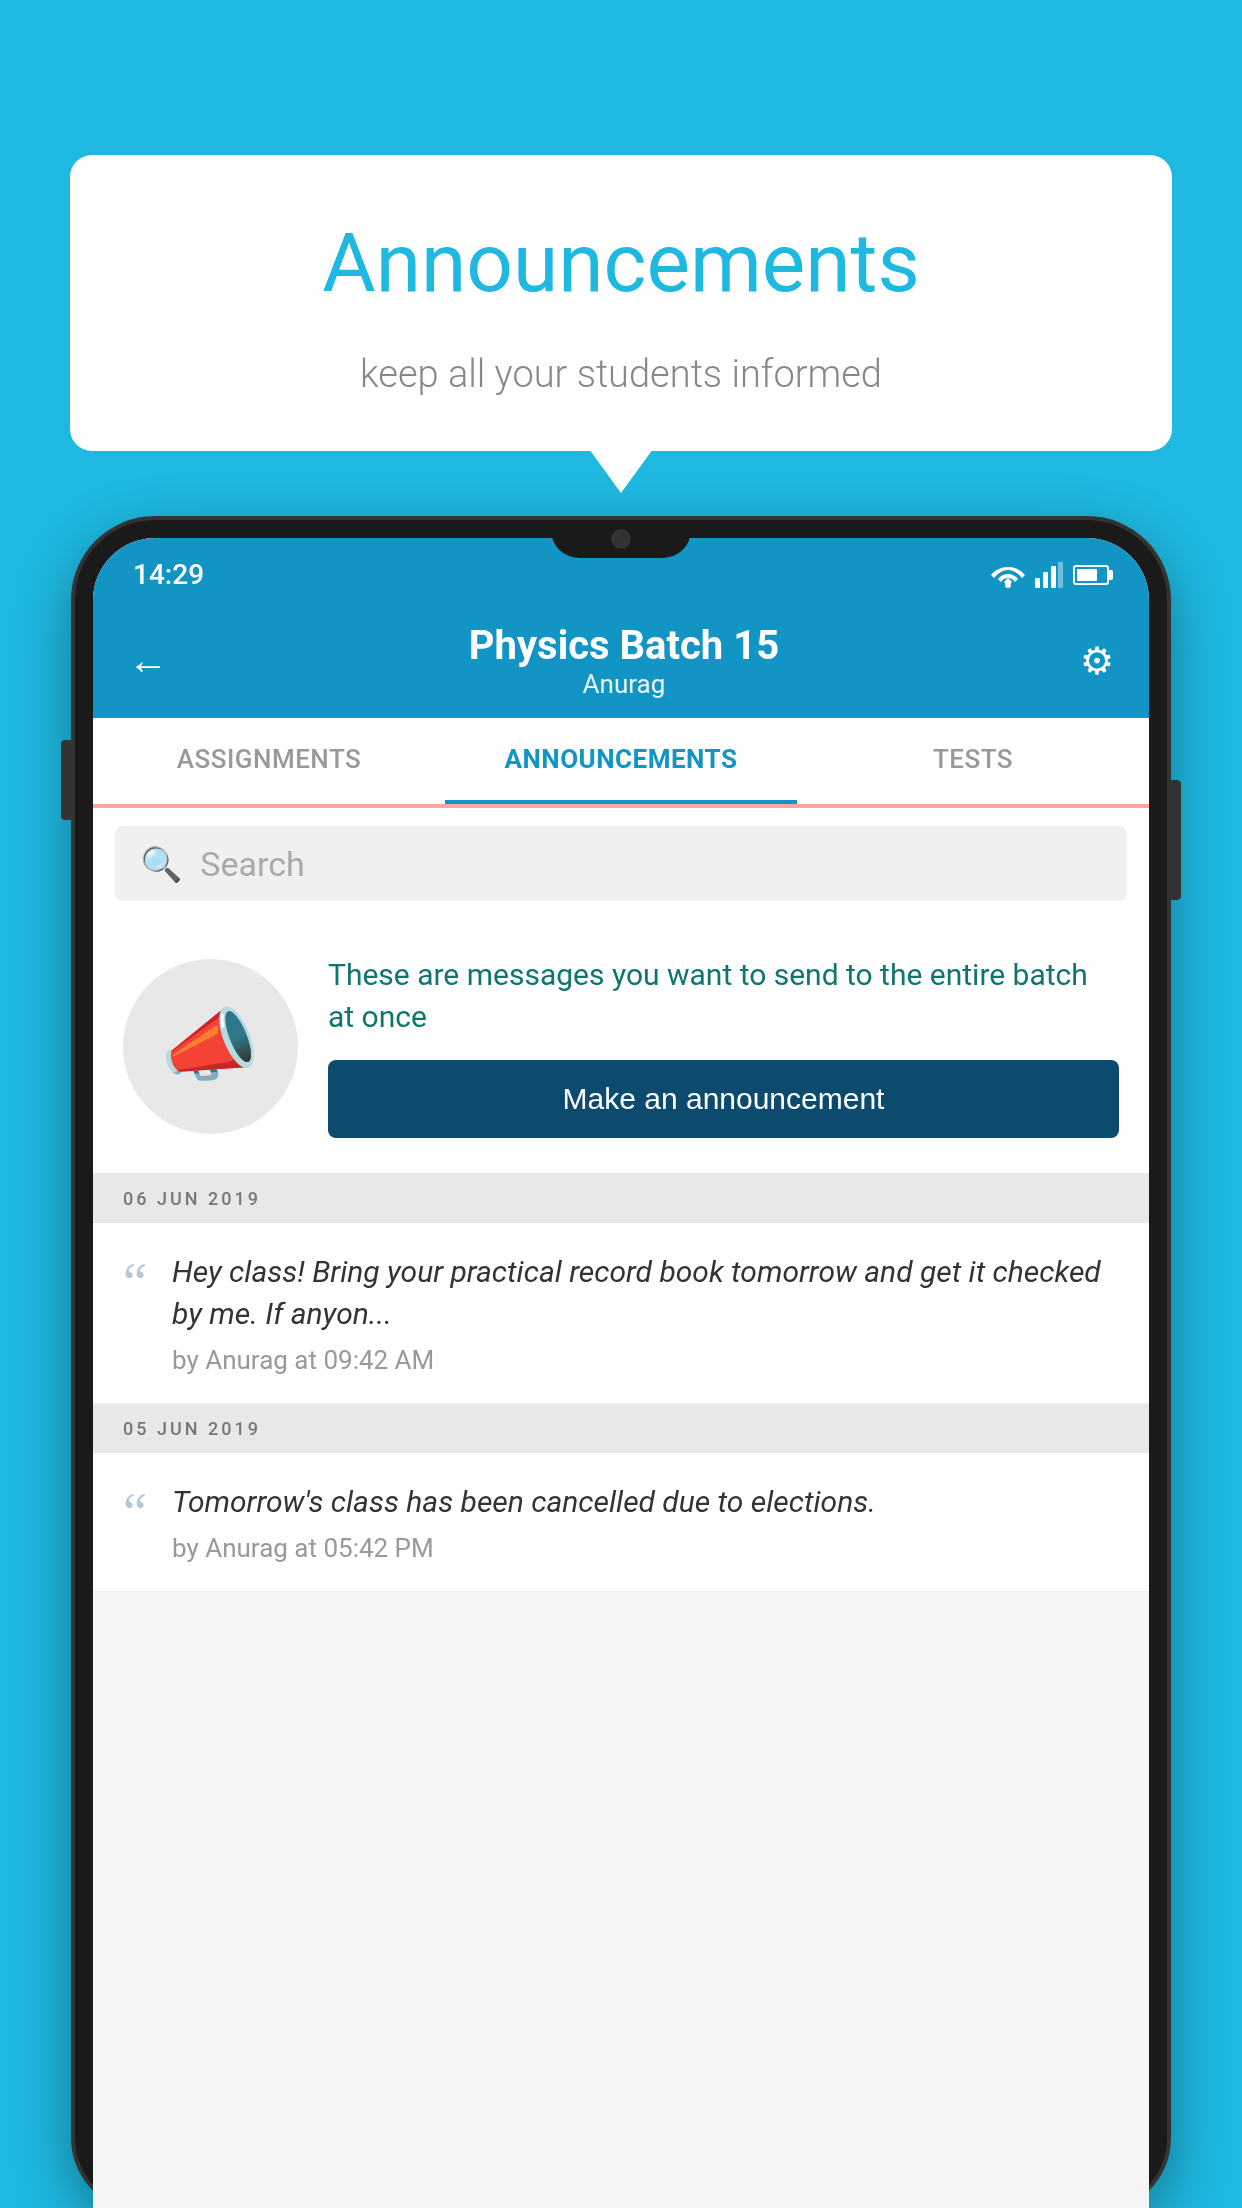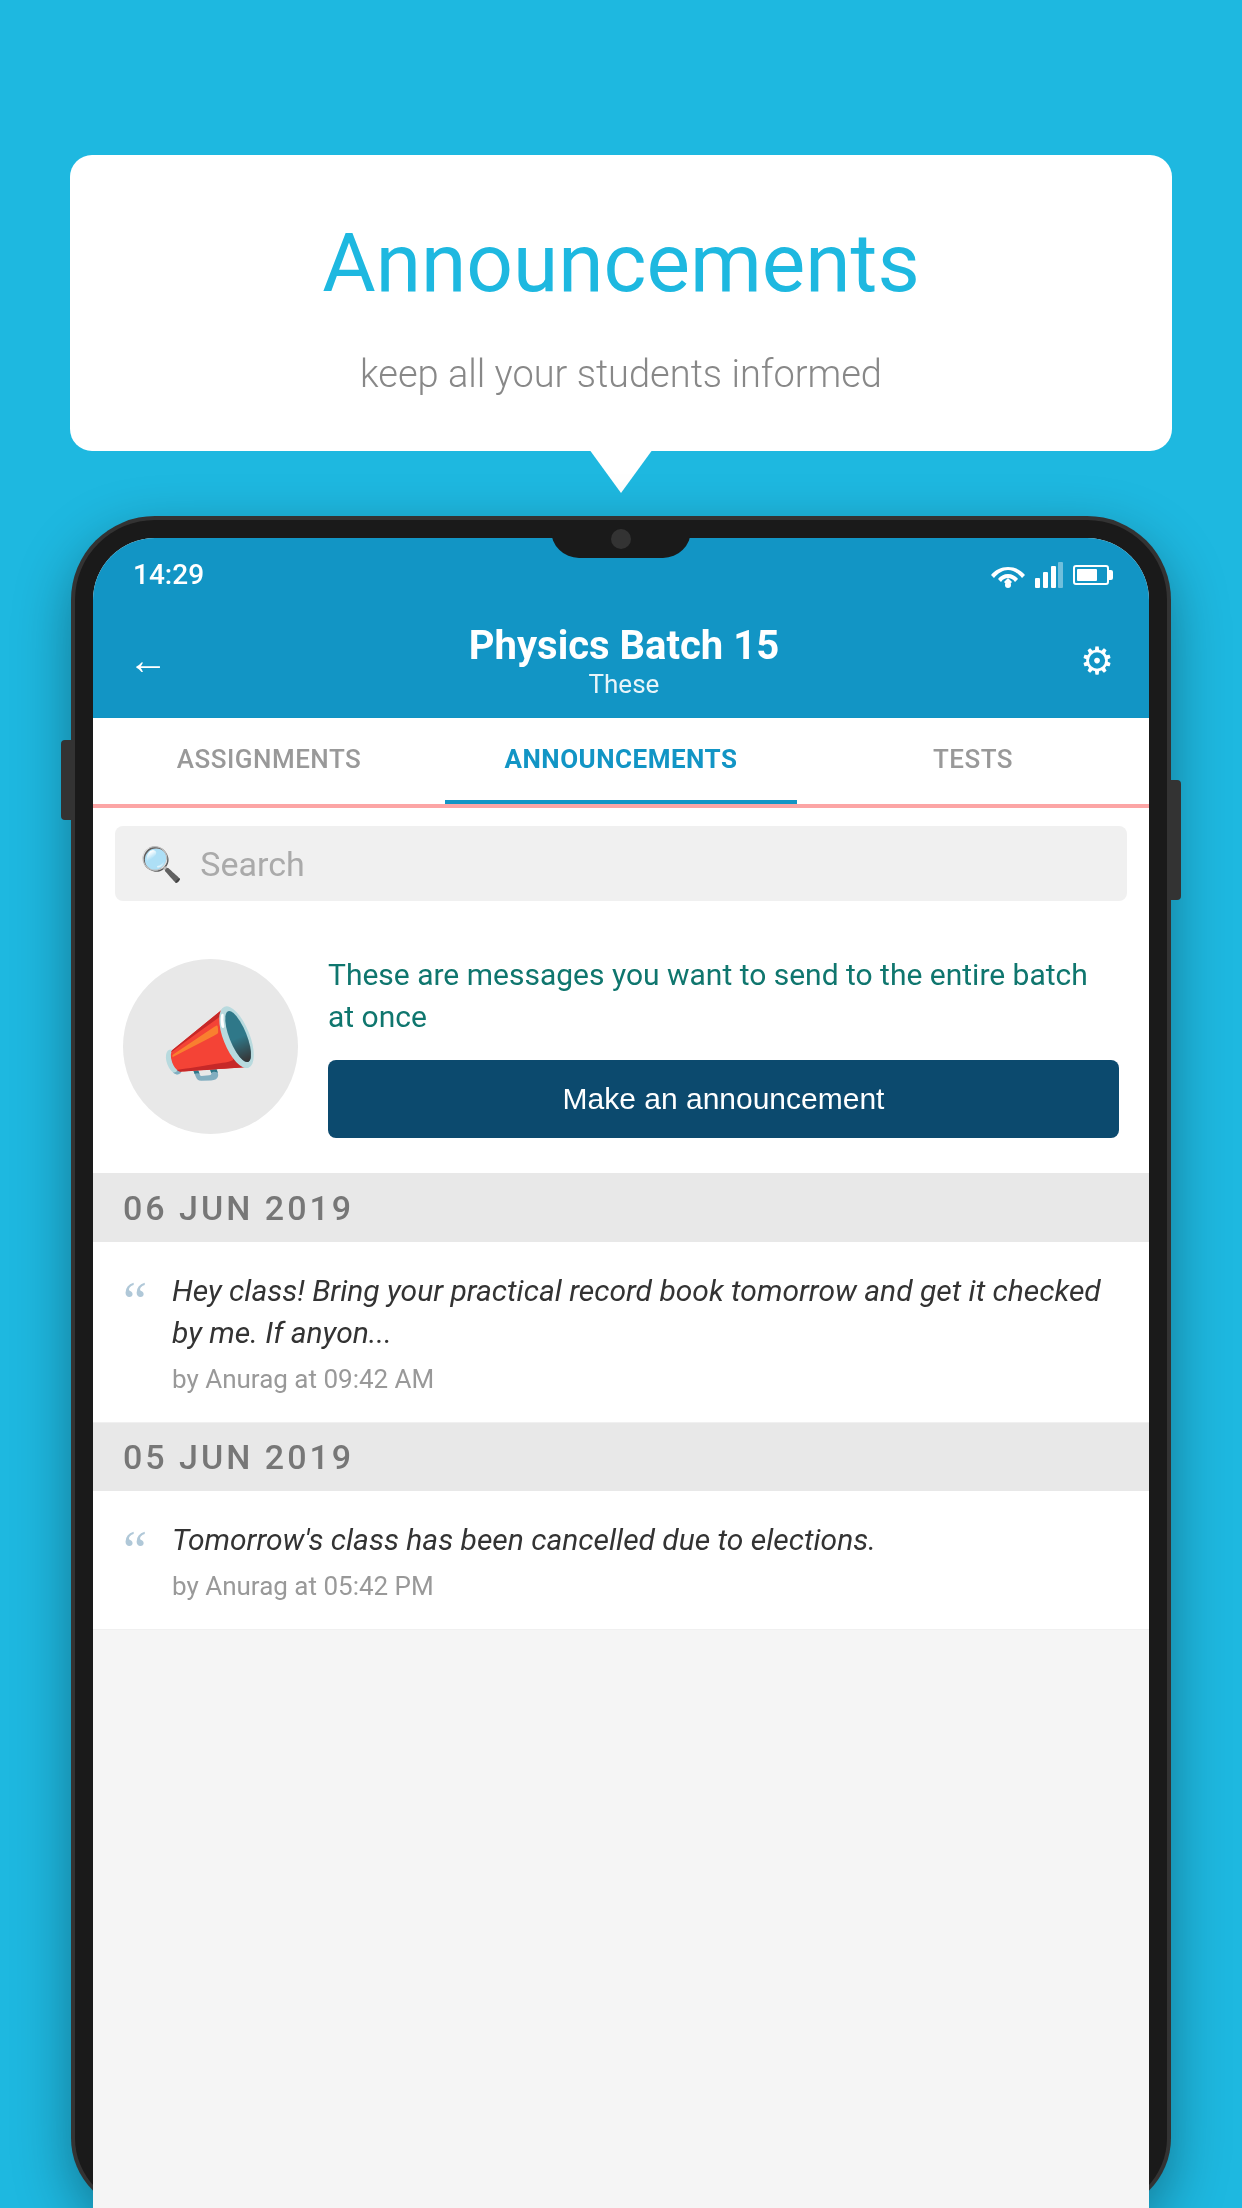--- a/index.html
+++ b/index.html
@@ -336,21 +336,21 @@
       font-size: 30px;
       font-weight: 500;
       cursor: pointer;
       width: 100%;
     }
 
     
     .date-separator {
       background: #e8e8e8;
       padding: 14px 30px;
-      font-size: 34px;
+      font-size: 18px;
       color: #777;
       letter-spacing: 3px;
       font-weight: 500;
     }
 
     
     .announcement-item {
       background: white;
       padding: 28px 30px;
       display: flex;
@@ -432,21 +432,21 @@
             <div class="battery-icon">
               <div class="battery-fill"></div>
             </div>
           </div>
         </div>
 
         <div class="app-bar">
           <span class="back-btn">←</span>
           <div class="app-bar-title-group">
             <div class="app-bar-title">Physics Batch 15</div>
-            <div class="app-bar-subtitle">These</div>
+            <div class="app-bar-subtitle">Anurag</div>
           </div>
           <span class="settings-btn">⚙</span>
         </div>
 
         <div class="tab-bar">
           <div class="tab-item">ASSIGNMENTS</div>
           <div class="tab-item active">ANNOUNCEMENTS</div>
           <div class="tab-item">TESTS</div>
         </div>
 

